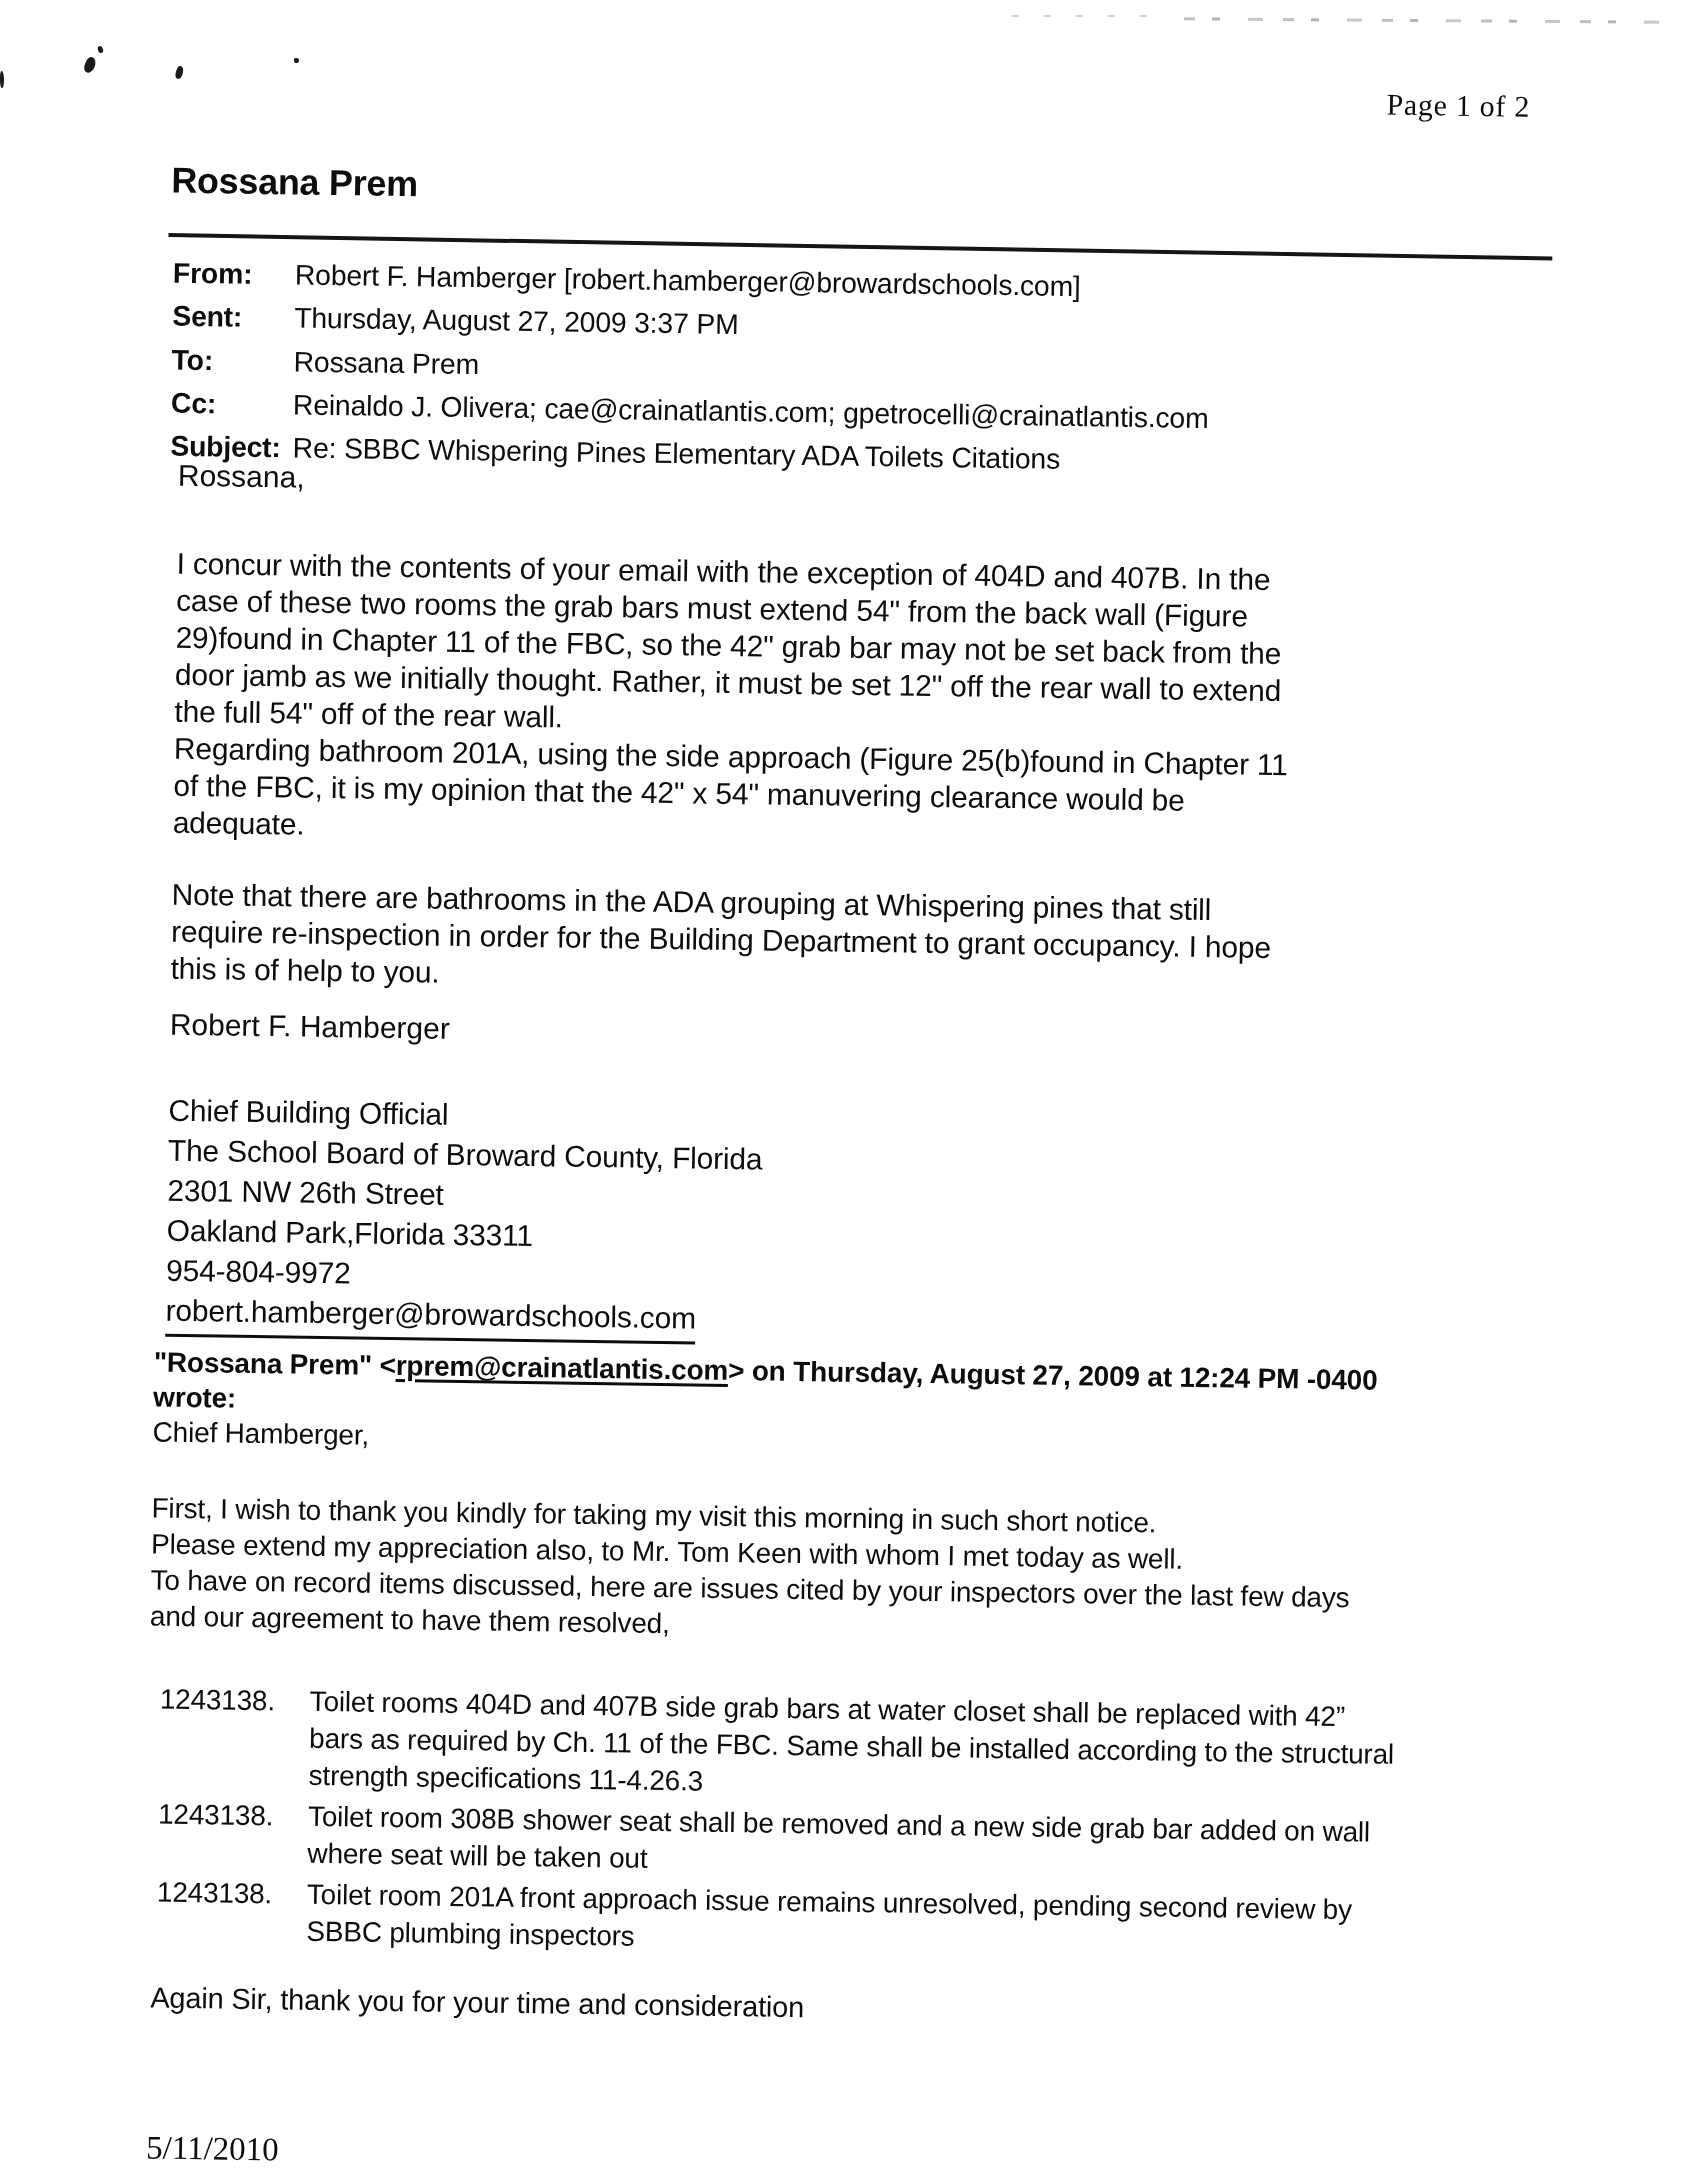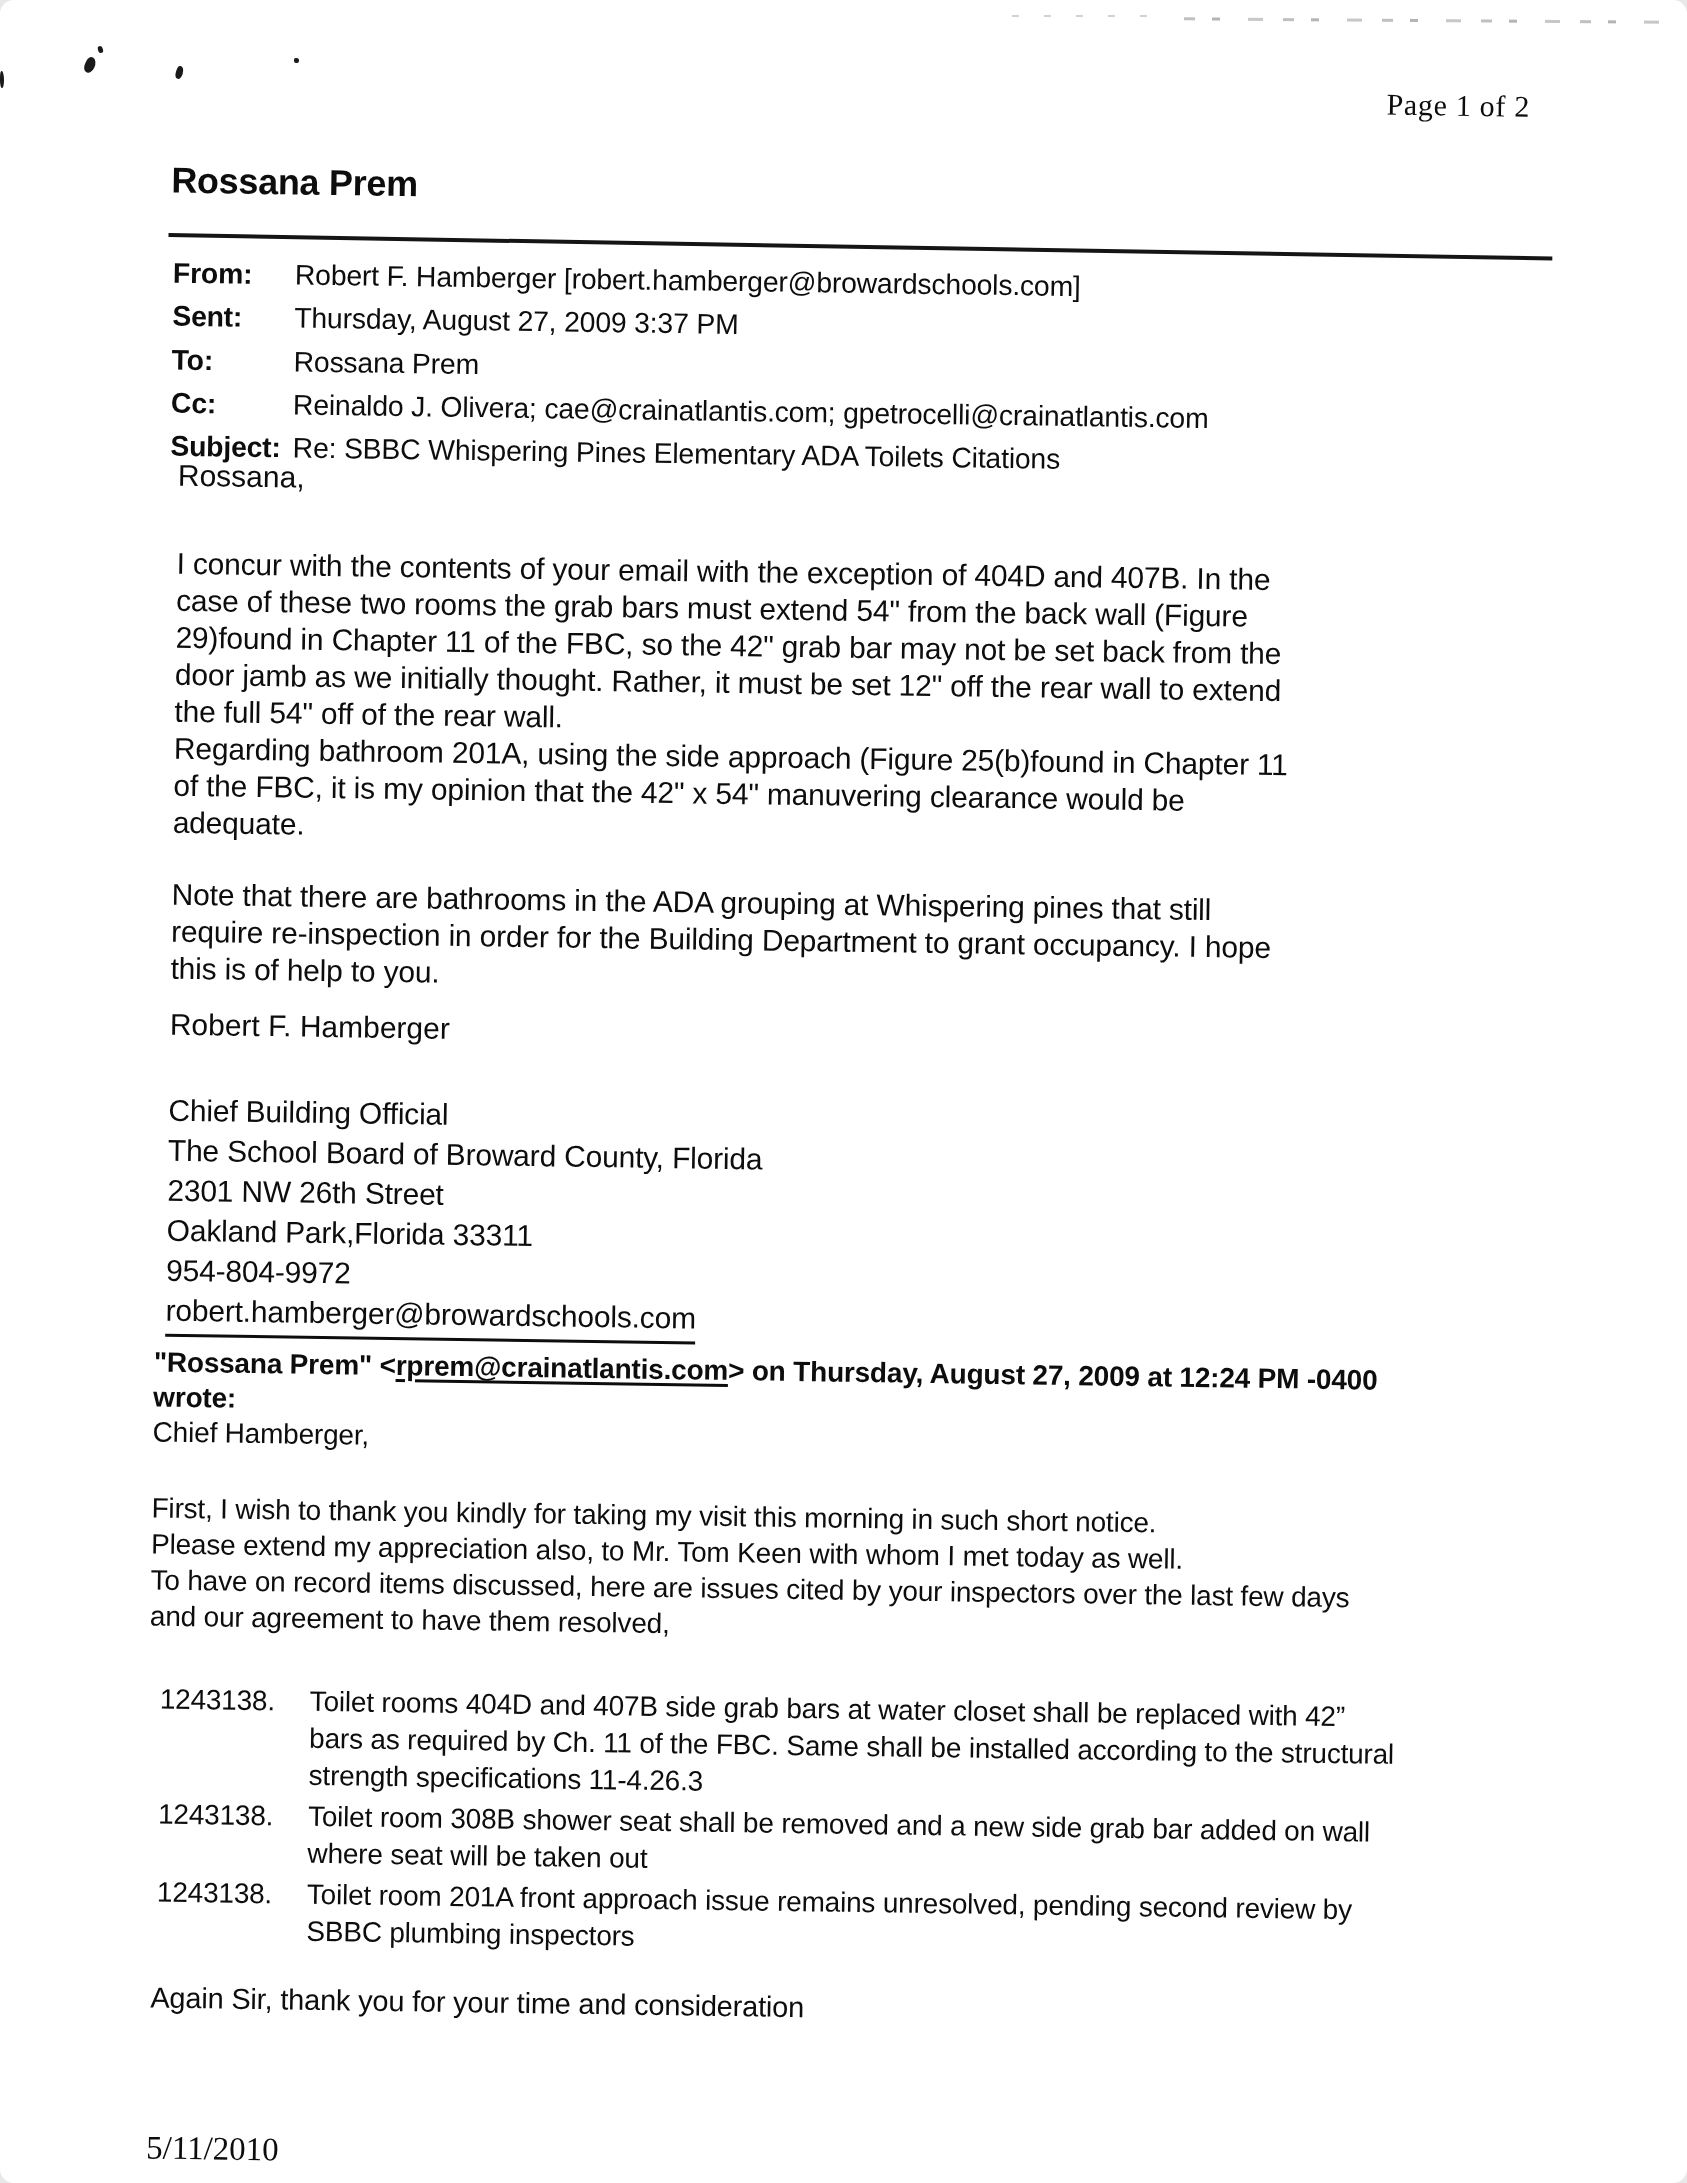--- a/index.html
+++ b/index.html
@@ -3,21 +3,20 @@
 <meta charset="utf-8">
 <style>
   html,body { margin:0; padding:0; background:#e8e8e8; }
   .page {
     position:relative;
     width:1687px; height:2183px;
     background:#ffffff;
     overflow:hidden;
     color:#0d0d0d;
     font-family:"Liberation Sans", sans-serif;
-    border-radius:14px;
   }
   .rot {
     position:absolute; left:0; top:0; width:1687px; height:2183px;
     transform:rotate(0.85deg);
     transform-origin:132px 66px;
   }
   .page-number {
     position:absolute; top:69px; left:1387px;
     font-family:"Liberation Serif", serif;
     font-size:30px; letter-spacing:0.7px;

